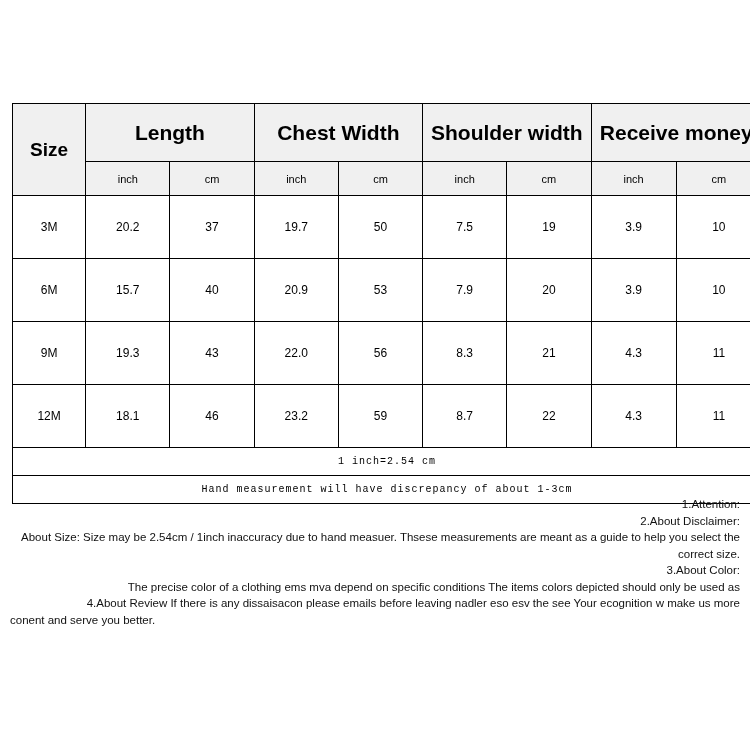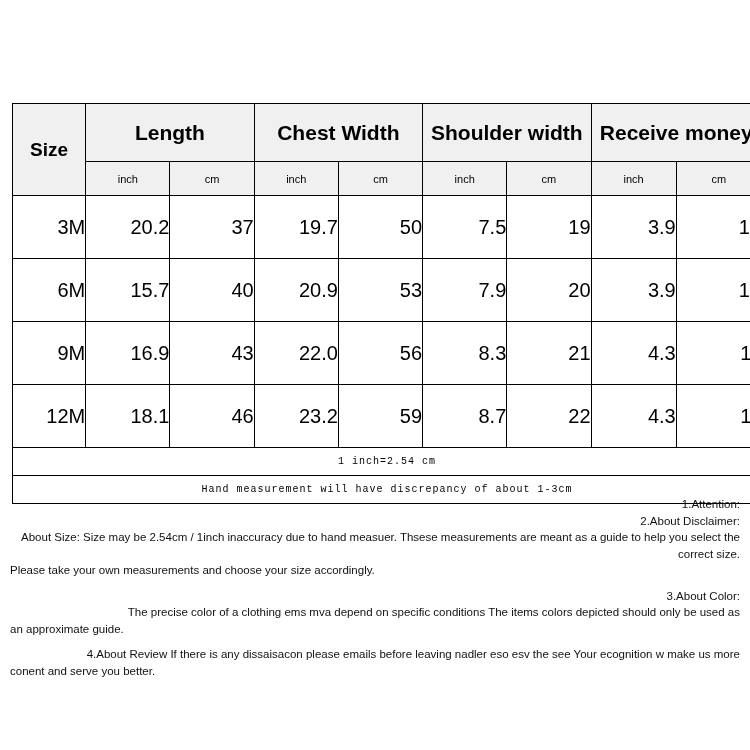--- a/index.html
+++ b/index.html
@@ -53,23 +53,22 @@
   tr.head-row td.size-cell {
     font-size: 19px;
   }
   tr.unit-row td {
     height: 33px;
     background: #f0f0f0;
     font-size: 11px;
   }
   tr.data-row td {
     height: 62px;
-    font-size: 20px;
+    font-size: 12px;
     background: #ffffff;
-    text-align: right;
   }
   tr.note-row td {
     height: 27px;
     font-size: 10px;
     font-family: "Liberation Mono", monospace;
     letter-spacing: 1px;
     background: #ffffff;
   }
   .notes {
     position: absolute;
@@ -142,21 +141,21 @@
           <td>40</td>
           <td>20.9</td>
           <td>53</td>
           <td>7.9</td>
           <td>20</td>
           <td>3.9</td>
           <td>10</td>
         </tr>
         <tr class="data-row">
           <td>9M</td>
-          <td>16.9</td>
+          <td>19.3</td>
           <td>43</td>
           <td>22.0</td>
           <td>56</td>
           <td>8.3</td>
           <td>21</td>
           <td>4.3</td>
           <td>11</td>
         </tr>
         <tr class="data-row">
           <td>12M</td>
@@ -178,23 +177,21 @@
         </tr>
       </tbody>
     </table>
   </div>
 
   <div class="notes">
     <p class="ttl">1.Attention:</p>
 
     <p class="ttl">2.About Disclaimer:</p>
     <p class="ttl">About Size: Size may be 2.54cm / 1inch inaccuracy due to hand measuer. Thsese measurements are meant as a guide to help you select the correct size.</p>
-    <p>Please take your own measurements and choose your size accordingly.</p>
 
     <p class="ttl">3.About Color:</p>
     <p class="ttl">The precise color of a clothing ems mva depend on specific conditions The items colors depicted should only be used as</p>
-    <p>an approximate guide.</p>
 
     <p class="ttl">4.About Review If there is any dissaisacon please emails before leaving nadler eso esv the see Your ecognition w make us more</p>
     <p>conent and serve you better.</p>
   </div>
 
 </div>
 
 </body></html>

